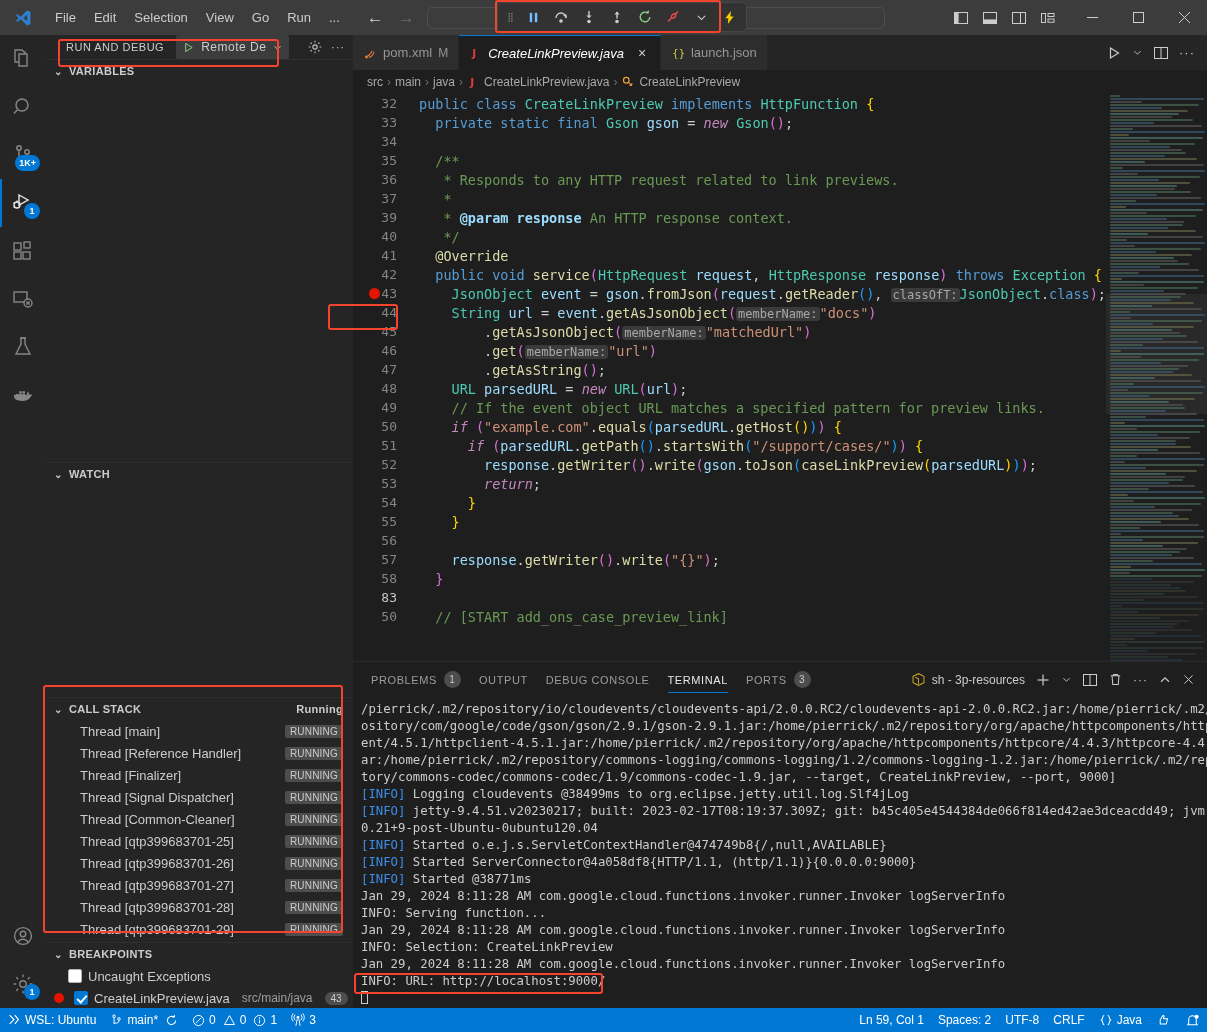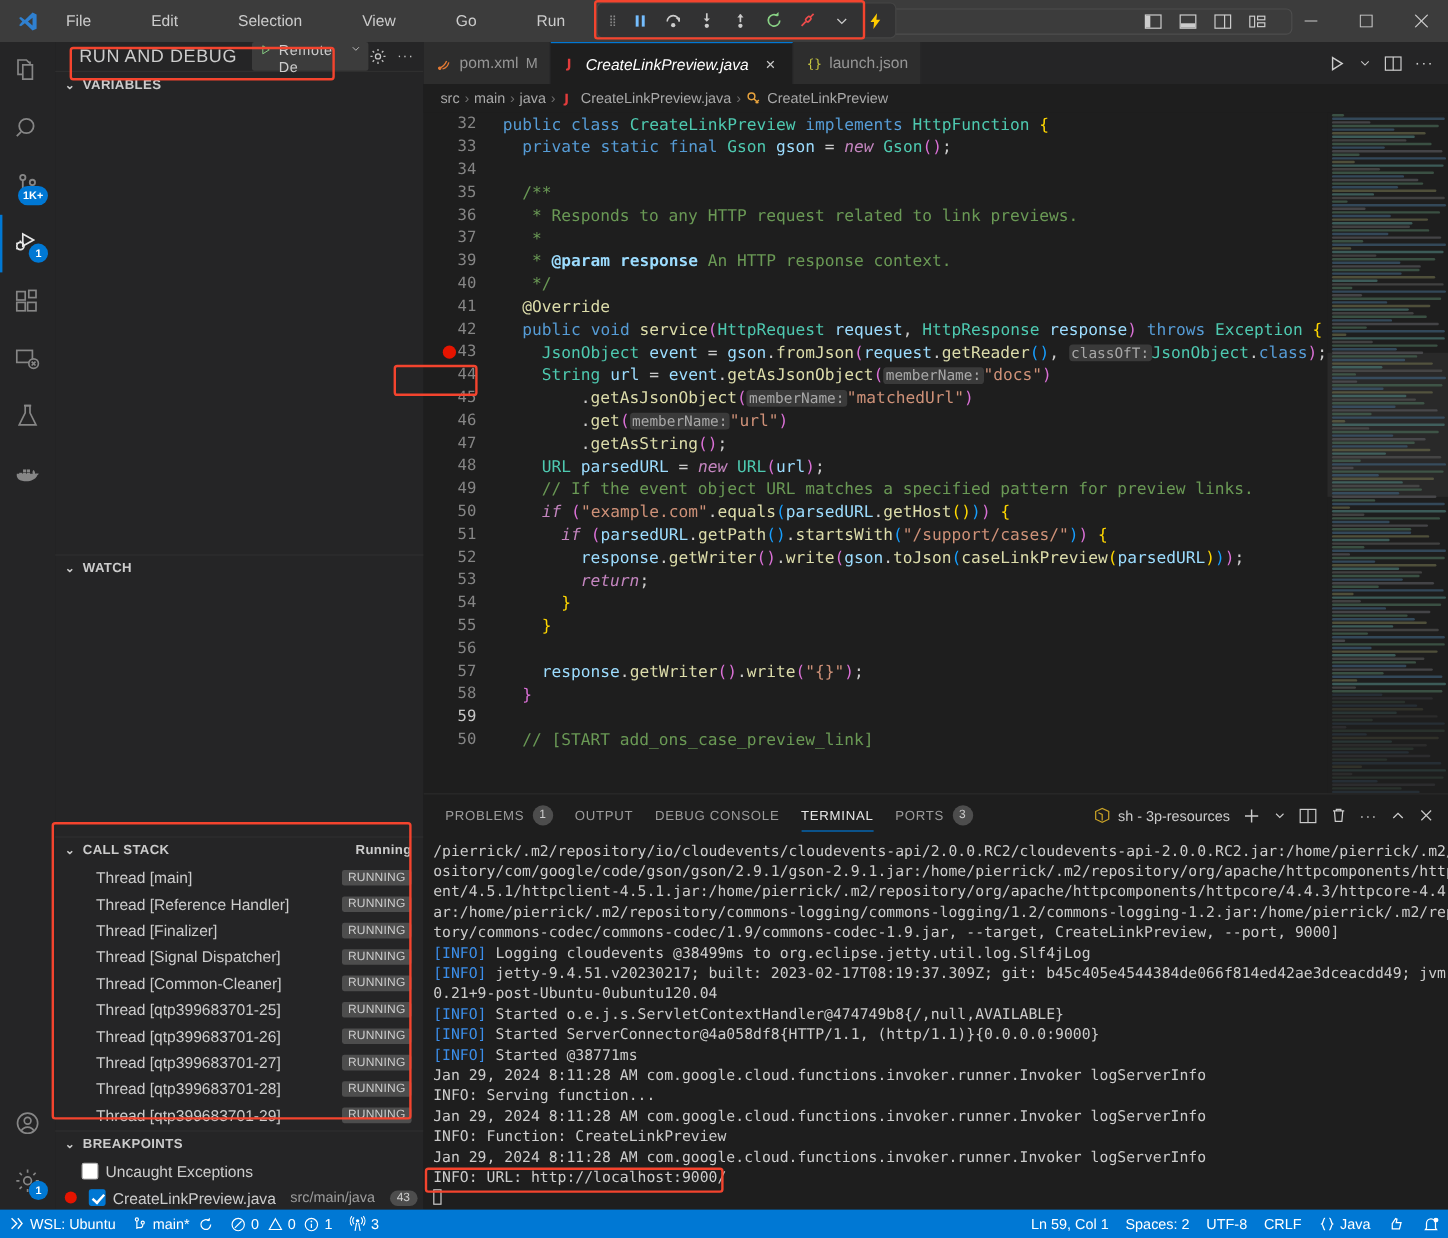--- a/index.html
+++ b/index.html
@@ -13,21 +13,21 @@
   }
   .app { width: 1207px; height: 1032px; display: flex; flex-direction: column; position: relative; }
 
   
   .titlebar {
     height: 35px; background: #3c3c3c; display: flex; align-items: center;
     flex: 0 0 35px; position: relative;
   }
   .vs-logo { width: 46px; display:flex; align-items:center; justify-content:center; }
   .vs-logo svg { width: 18px; height: 18px; }
-  .menu { display: flex; align-items: center; height: 100%; gap: 32px; }
+  .menu { display: flex; align-items: center; height: 100%; }
   .menu-item {
     padding: 0 9px; height: 100%; display: flex; align-items: center;
     font-size: 13px; color: #cccccc; cursor: default; white-space: nowrap;
   }
   .nav-arrows { display:flex; align-items:center; gap: 14px; margin-left: 18px; color:#cccccc; }
   .nav-arrows span { font-size: 17px; line-height: 1; }
   .nav-arrows .disabled { color: #6b6b6b; }
   .cmd-center {
     width: 458px; height: 22px; background: #3c3c3c; border: 1px solid #4d4d4d;
     border-radius: 5px; margin-left: 12px;
@@ -70,23 +70,23 @@
   }
   .act-spacer { flex: 1; }
 
   
   .sidebar { width: 307px; background: #252526; display:flex; flex-direction:column; flex: 0 0 307px; }
   .sidebar-head {
     height: 35px; display:flex; align-items:center; padding: 0 8px 0 20px;
     font-size: 11px; letter-spacing: .5px; color:#cccccc; position: relative;
   }
   .rad-pill { display:flex; align-items:center; gap:6px; }
-  .rad-title { font-size: 15px; text-transform: uppercase; color:#cccccc; white-space:nowrap; }
+  .rad-title { font-size: 11px; text-transform: uppercase; color:#cccccc; white-space:nowrap; }
   .rad-select {
-    display:flex; gap:6px; background:#3c3c3c; border-radius:2px;
+    display:flex; align-items:center; gap:6px; background:#3c3c3c; border-radius:2px;
     height: 24px; padding: 0 6px; margin-left: 6px; font-size: 12px; color:#cccccc;
   }
   .rad-actions { margin-left:auto; display:flex; align-items:center; gap:8px; color:#c5c5c5; }
 
   .pane { border-top: 1px solid #2f2f2f; }
   .pane-head {
     height: 22px; display:flex; align-items:center; gap:4px; padding-left: 8px;
     font-size: 11px; font-weight: bold; letter-spacing:.3px; color:#cccccc;
   }
   .pane-head .state { margin-left:auto; margin-right: 10px; font-weight: bold; font-size: 11px; color:#cccccc; }
@@ -597,21 +597,21 @@
             <div class="cline" style="position: relative;"><span class="gutter">49</span><span class="code-txt">    <span class="cmt">// If the event object URL matches a specified pattern for preview links.</span></span></div>
             <div class="cline" style="position: relative;"><span class="gutter">50</span><span class="code-txt">    <span class="kw2">if</span> <span class="brkP">(</span><span class="str">"example.com"</span><span class="pl">.</span><span class="fn">equals</span><span class="brkB">(</span><span class="var">parsedURL</span><span class="pl">.</span><span class="fn">getHost</span><span class="brkY">()</span><span class="brkB">)</span><span class="brkP">)</span> <span class="brkY">{</span></span></div>
             <div class="cline" style="position: relative;"><span class="gutter">51</span><span class="code-txt">      <span class="kw2">if</span> <span class="brkP">(</span><span class="var">parsedURL</span><span class="pl">.</span><span class="fn">getPath</span><span class="brkB">()</span><span class="pl">.</span><span class="fn">startsWith</span><span class="brkB">(</span><span class="str">"/support/cases/"</span><span class="brkB">)</span><span class="brkP">)</span> <span class="brkY">{</span></span></div>
             <div class="cline" style="position: relative;"><span class="gutter">52</span><span class="code-txt">        <span class="var">response</span><span class="pl">.</span><span class="fn">getWriter</span><span class="brkP">()</span><span class="pl">.</span><span class="fn">write</span><span class="brkP">(</span><span class="var">gson</span><span class="pl">.</span><span class="fn">toJson</span><span class="brkB">(</span><span class="fn">caseLinkPreview</span><span class="brkY">(</span><span class="var">parsedURL</span><span class="brkY">)</span><span class="brkB">)</span><span class="brkP">)</span><span class="pl">;</span></span></div>
             <div class="cline" style="position: relative;"><span class="gutter">53</span><span class="code-txt">        <span class="kw2">return</span><span class="pl">;</span></span></div>
             <div class="cline" style="position: relative;"><span class="gutter">54</span><span class="code-txt">      <span class="brkY">}</span></span></div>
             <div class="cline" style="position: relative;"><span class="gutter">55</span><span class="code-txt">    <span class="brkY">}</span></span></div>
             <div class="cline" style="position: relative;"><span class="gutter">56</span><span class="code-txt"></span></div>
             <div class="cline" style="position: relative;"><span class="gutter">57</span><span class="code-txt">    <span class="var">response</span><span class="pl">.</span><span class="fn">getWriter</span><span class="brkP">()</span><span class="pl">.</span><span class="fn">write</span><span class="brkP">(</span><span class="str">"{}"</span><span class="brkP">)</span><span class="pl">;</span></span></div>
             <div class="cline" style="position: relative;"><span class="gutter">58</span><span class="code-txt">  <span class="brkP">}</span></span></div>
-            <div class="cline" style="position: relative;"><span class="gutter cur">59</span><span class="code-txt"></span></div>
+            <div class="cline" style="position: relative;"><span class="gutter cur">83</span><span class="code-txt"></span></div>
             <div class="cline" style="position: relative;"><span class="gutter">50</span><span class="code-txt">  <span class="cmt">// [START add_ons_case_preview_link]</span></span></div>
           </div>
         <div class="minimap" id="minimap">
           <div class="mm-slider"></div>
         <div class="mm-line" style="width: 10px; background: rgb(74, 107, 88); opacity: 0.65;"></div>
             <div class="mm-line" style="width: 94.2915px; background: rgb(63, 95, 122); opacity: 0.65;"></div>
             <div class="mm-line" style="width: 31.721px; background: rgb(89, 89, 94); opacity: 0.65;"></div>
             <div class="mm-line" style="width: 88.6942px; background: rgb(74, 107, 88); opacity: 0.65;"></div>
             <div class="mm-line" style="width: 51.9996px; background: rgb(63, 95, 122); opacity: 0.65;"></div>
             <div class="mm-line" style="width: 77.8714px; background: rgb(106, 106, 74); opacity: 0.65;"></div>
@@ -860,21 +860,21 @@
             <div class="tline"><span>tory/commons-codec/commons-codec/1.9/commons-codec-1.9.jar, --target, CreateLinkPreview, --port, 9000]</span></div>
             <div class="tline"><span class="t-info">[INFO]</span><span> Logging cloudevents @38499ms to org.eclipse.jetty.util.log.Slf4jLog</span></div>
             <div class="tline"><span class="t-info">[INFO]</span><span> jetty-9.4.51.v20230217; built: 2023-02-17T08:19:37.309Z; git: b45c405e4544384de066f814ed42ae3dceacdd49; jvm 11.</span></div>
             <div class="tline"><span>0.21+9-post-Ubuntu-0ubuntu120.04</span></div>
             <div class="tline"><span class="t-info">[INFO]</span><span> Started o.e.j.s.ServletContextHandler@474749b8{/,null,AVAILABLE}</span></div>
             <div class="tline"><span class="t-info">[INFO]</span><span> Started ServerConnector@4a058df8{HTTP/1.1, (http/1.1)}{0.0.0.0:9000}</span></div>
             <div class="tline"><span class="t-info">[INFO]</span><span> Started @38771ms</span></div>
             <div class="tline"><span>Jan 29, 2024 8:11:28 AM com.google.cloud.functions.invoker.runner.Invoker logServerInfo</span></div>
             <div class="tline"><span>INFO: Serving function...</span></div>
             <div class="tline"><span>Jan 29, 2024 8:11:28 AM com.google.cloud.functions.invoker.runner.Invoker logServerInfo</span></div>
-            <div class="tline"><span>INFO: Function: CreateLinkPreview</span></div>
+            <div class="tline"><span>INFO: Selection: CreateLinkPreview</span></div>
             <div class="tline"><span>Jan 29, 2024 8:11:28 AM com.google.cloud.functions.invoker.runner.Invoker logServerInfo</span></div>
             <div class="tline"><span>INFO: URL: http://localhost:9000/</span></div>
             <div class="tline"><span class="cursor-blk"></span></div>
           </div>
       </div>
     </div>
   </div>
 
   <div class="statusbar">
     <div class="sb-item">

